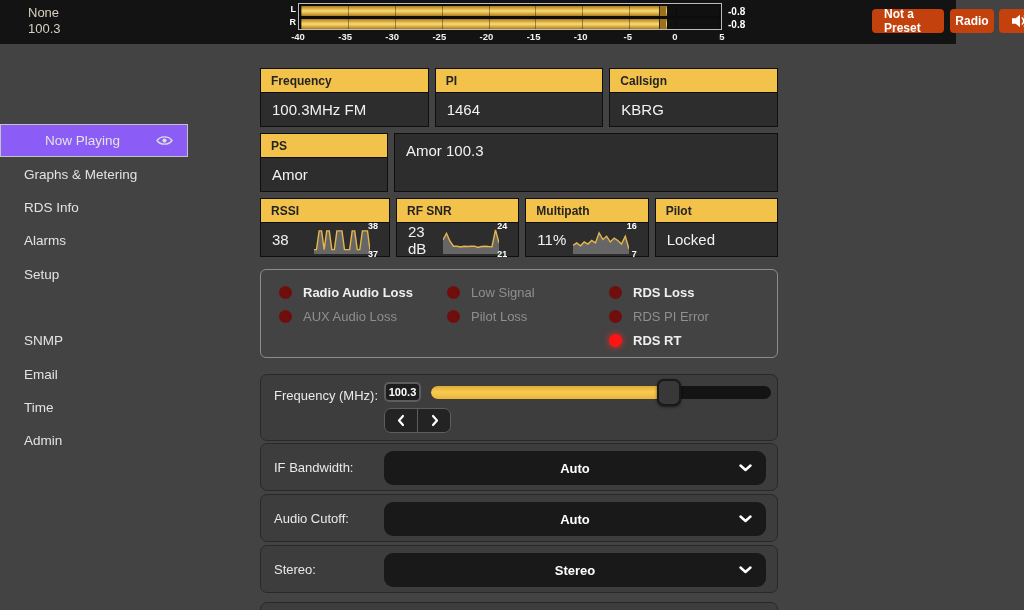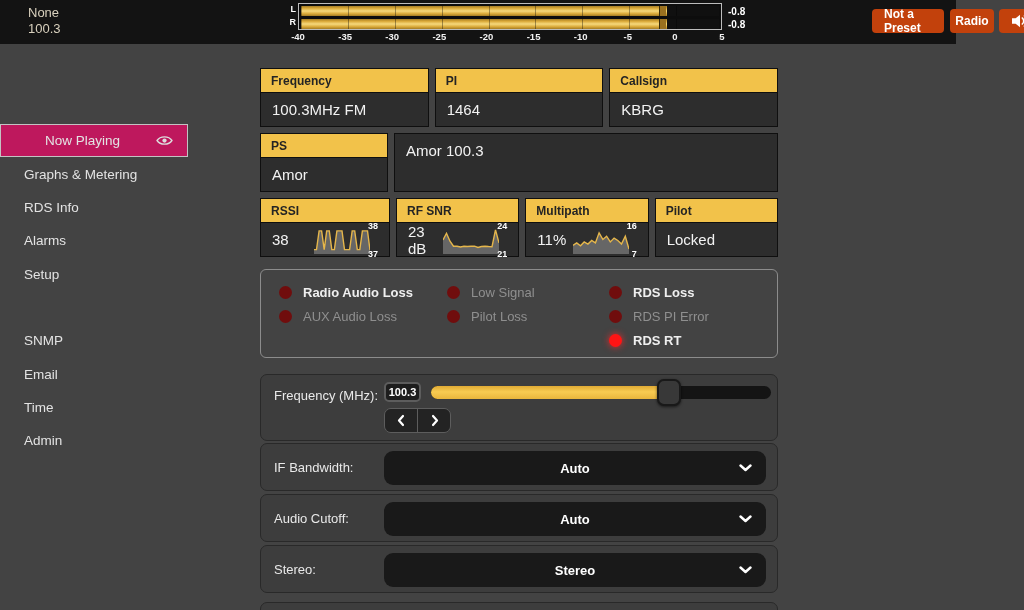--- a/index.html
+++ b/index.html
@@ -21,21 +21,21 @@
       background-image:repeating-linear-gradient(90deg,rgba(0,0,0,.35) 0 1px,transparent 1px 46.9px);}
   .meter-scale{position:absolute;left:14px;top:28px;width:424px;height:12px;}
   .meter-scale span{position:absolute;transform:translateX(-50%);color:#f2f2f2;font-size:9.5px;font-weight:bold;}
   .meter-values{position:absolute;left:444px;top:2px;color:#fff;font-size:10px;font-weight:bold;line-height:13px;}
   .tb-btn{position:absolute;top:9px;height:24px;background:#c2410c;color:#fff;font-size:12px;font-weight:bold;
           border-radius:4px;display:flex;align-items:center;justify-content:center;padding:0 12px;box-sizing:border-box;cursor:pointer;}
 
   
   .side-item{position:absolute;left:0;width:188px;height:33px;display:flex;align-items:center;
              padding-left:24px;box-sizing:border-box;color:#e3e3e3;font-size:13.5px;cursor:pointer;}
-  .side-item.active{border:1px solid #c3c3c3;background:#be185d;padding-left:44px;}
+  .side-item.active{border:1px solid #c3c3c3;background:#8b5cf6;padding-left:44px;}
   .side-item .eye{margin-left:auto;margin-right:14px;display:flex;align-items:center;}
 
   
   .card-row{position:absolute;left:260px;width:518px;display:flex;gap:6px;}
   .card{flex:1;border:1px solid #0f0f0f;background:#2d2d2d;box-sizing:border-box;}
   .card-h{height:23px;background:#f2c24a;color:#242424;font-size:12px;font-weight:bold;
           display:flex;align-items:center;padding:0 10px;border-bottom:1px solid #0f0f0f;}
   .card-b{height:33px;display:flex;align-items:center;padding:0 11px;color:#f2f2f2;font-size:15px;position:relative;}
   .fixed128{flex:0 0 128px;}
   .fixed130{flex:0 0 130px;}

